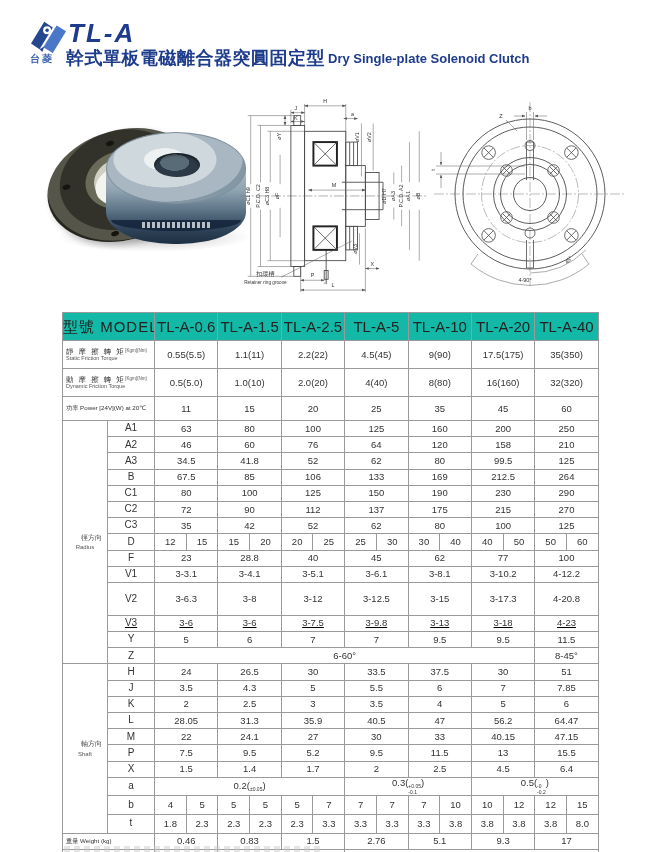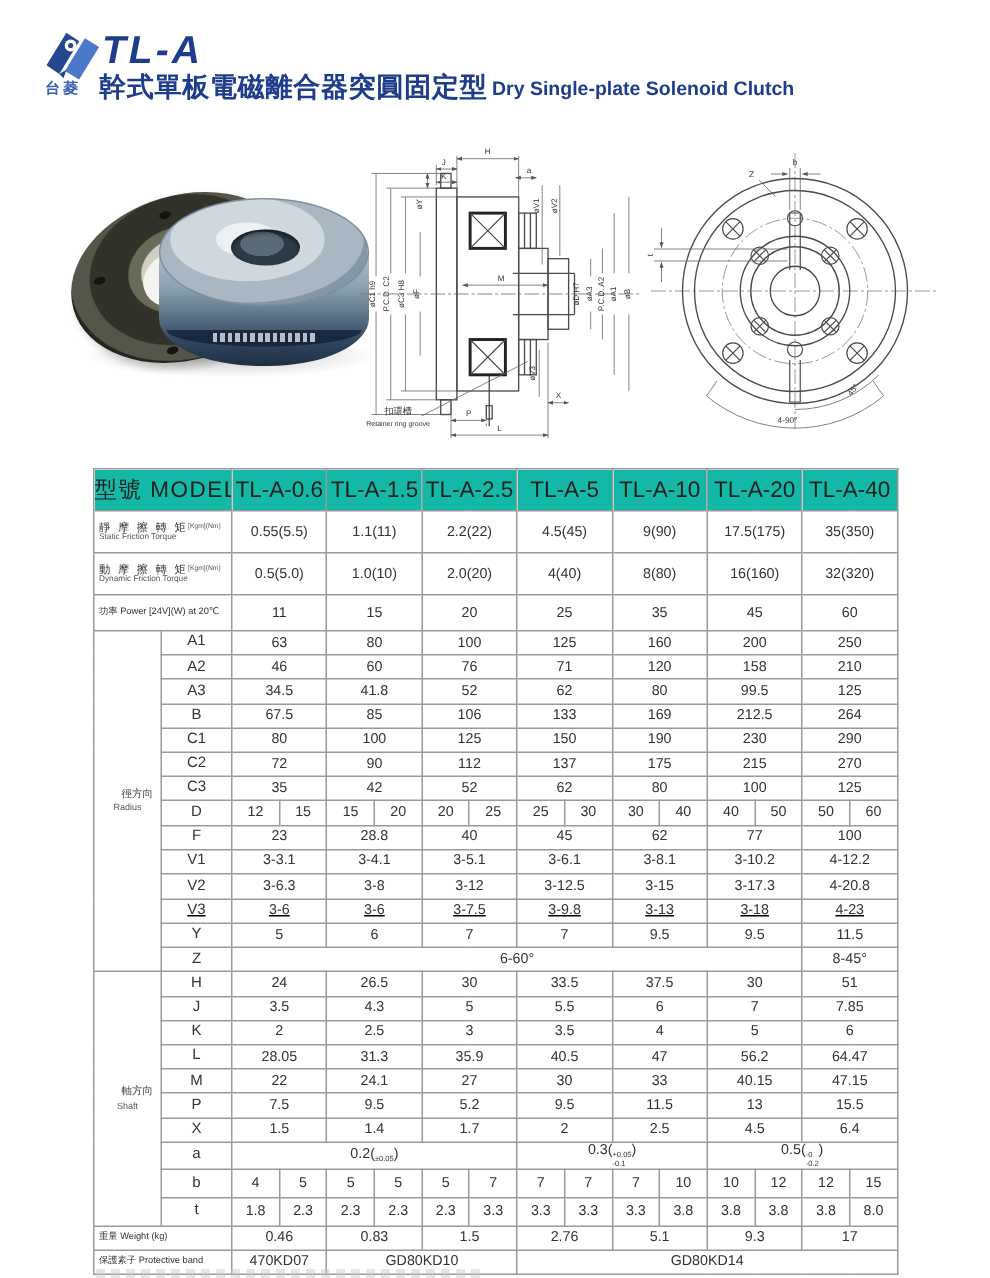--- a/index.html
+++ b/index.html
@@ -307,21 +307,21 @@
         <td colspan="2">125</td>
         <td colspan="2">160</td>
         <td colspan="2">200</td>
         <td colspan="2">250</td>
       </tr>
       <tr style="height: 16.2px;">
         <td class="param">A2</td>
         <td colspan="2">46</td>
         <td colspan="2">60</td>
         <td colspan="2">76</td>
-        <td colspan="2">71</td>
+        <td colspan="2">64</td>
         <td colspan="2">120</td>
         <td colspan="2">158</td>
         <td colspan="2">210</td>
       </tr>
       <tr style="height: 16.2px;">
         <td class="param">A3</td>
         <td colspan="2">34.5</td>
         <td colspan="2">41.8</td>
         <td colspan="2">52</td>
         <td colspan="2">62</td>
@@ -399,21 +399,21 @@
       <tr style="height: 16.2px;">
         <td class="param">V1</td>
         <td colspan="2">3-3.1</td>
         <td colspan="2">3-4.1</td>
         <td colspan="2">3-5.1</td>
         <td colspan="2">3-6.1</td>
         <td colspan="2">3-8.1</td>
         <td colspan="2">3-10.2</td>
         <td colspan="2">4-12.2</td>
       </tr>
-      <tr style="height: 17px;">
+      <tr style="height: 33px;">
         <td class="param">V2</td>
         <td colspan="2">3-6.3</td>
         <td colspan="2">3-8</td>
         <td colspan="2">3-12</td>
         <td colspan="2">3-12.5</td>
         <td colspan="2">3-15</td>
         <td colspan="2">3-17.3</td>
         <td colspan="2">4-20.8</td>
       </tr>
       <tr style="height: 16.2px; text-decoration: underline;">

